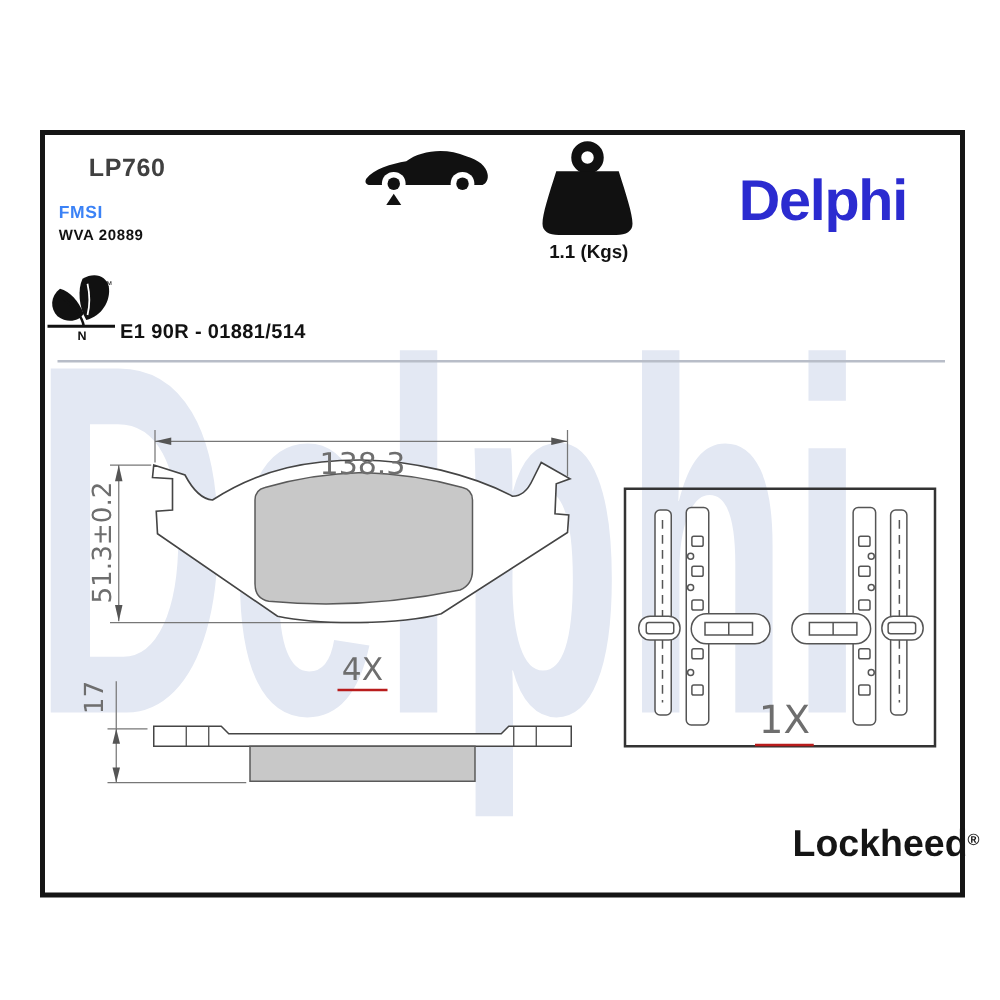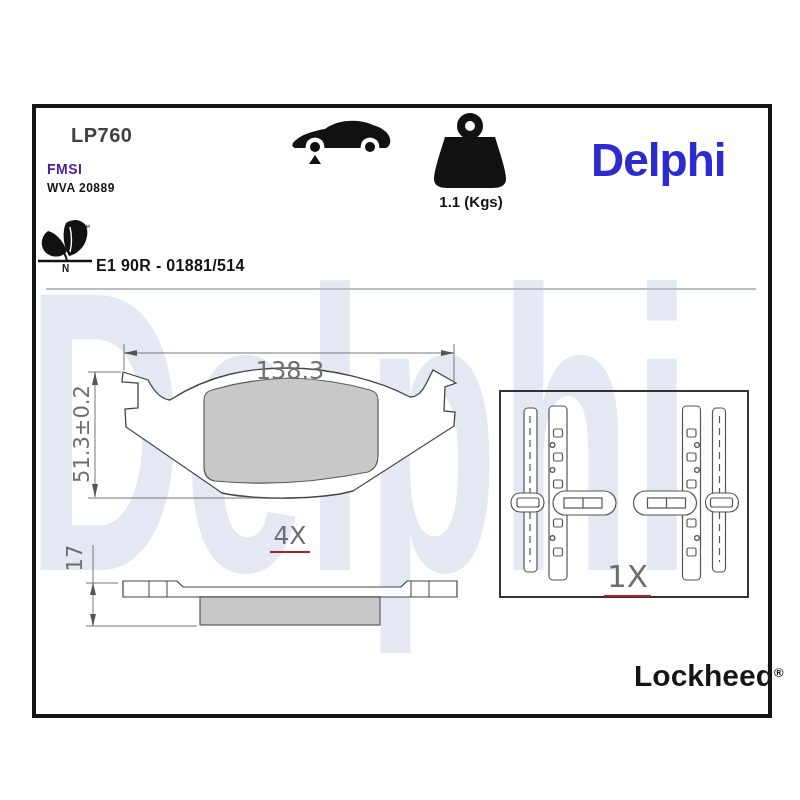--- a/index.html
+++ b/index.html
@@ -6,21 +6,21 @@
             font-family:"Liberation Sans",sans-serif;}
   .abs{position:absolute;}
   
   #watermark{left:26px;top:232px;font-weight:bold;font-size:400px;line-height:400px;
              color:#e3e8f3;white-space:nowrap;transform:scaleX(0.545);transform-origin:0 0;
              z-index:1;letter-spacing:0;user-select:none;}
   
   #frame{left:32px;top:104px;width:732px;height:606px;border:4px solid #151515;z-index:2;background:transparent;}
   
   #sku{left:47px;top:124px;font-size:20px;font-weight:bold;color:#404040;letter-spacing:.5px;z-index:3;margin-left:24px;}
-  #standard{left:47px;top:161px;font-size:14px;font-weight:bold;color:#4c1d95;letter-spacing:.5px;z-index:3;text-align:center;}
+  #standard{left:47px;top:161px;font-size:14px;font-weight:bold;color:#3b82f6;letter-spacing:.5px;z-index:3;text-align:center;}
   #wva{left:47px;top:181px;font-size:12px;font-weight:bold;color:#121212;letter-spacing:.5px;z-index:3;}
   #car-icon{left:289px;top:117px;z-index:3;}
   #weight-icon{left:431px;top:111px;z-index:3;}
   #weight-label{left:424px;top:193px;width:94px;text-align:center;font-size:15px;font-weight:bold;color:#121212;z-index:3;}
   #delphi-logo{left:591px;top:137px;font-size:46px;line-height:46px;font-weight:bold;color:#2b2bd0;
                letter-spacing:-1px;z-index:3;}
   #leaf-icon{left:36px;top:216px;z-index:3;}
   #approval{left:96px;top:257px;font-size:16px;font-weight:bold;color:#121212;letter-spacing:.3px;z-index:3;}
   #divider{left:46px;top:288px;width:710px;height:0;border-top:2px solid #b8bdc8;z-index:3;}
   

